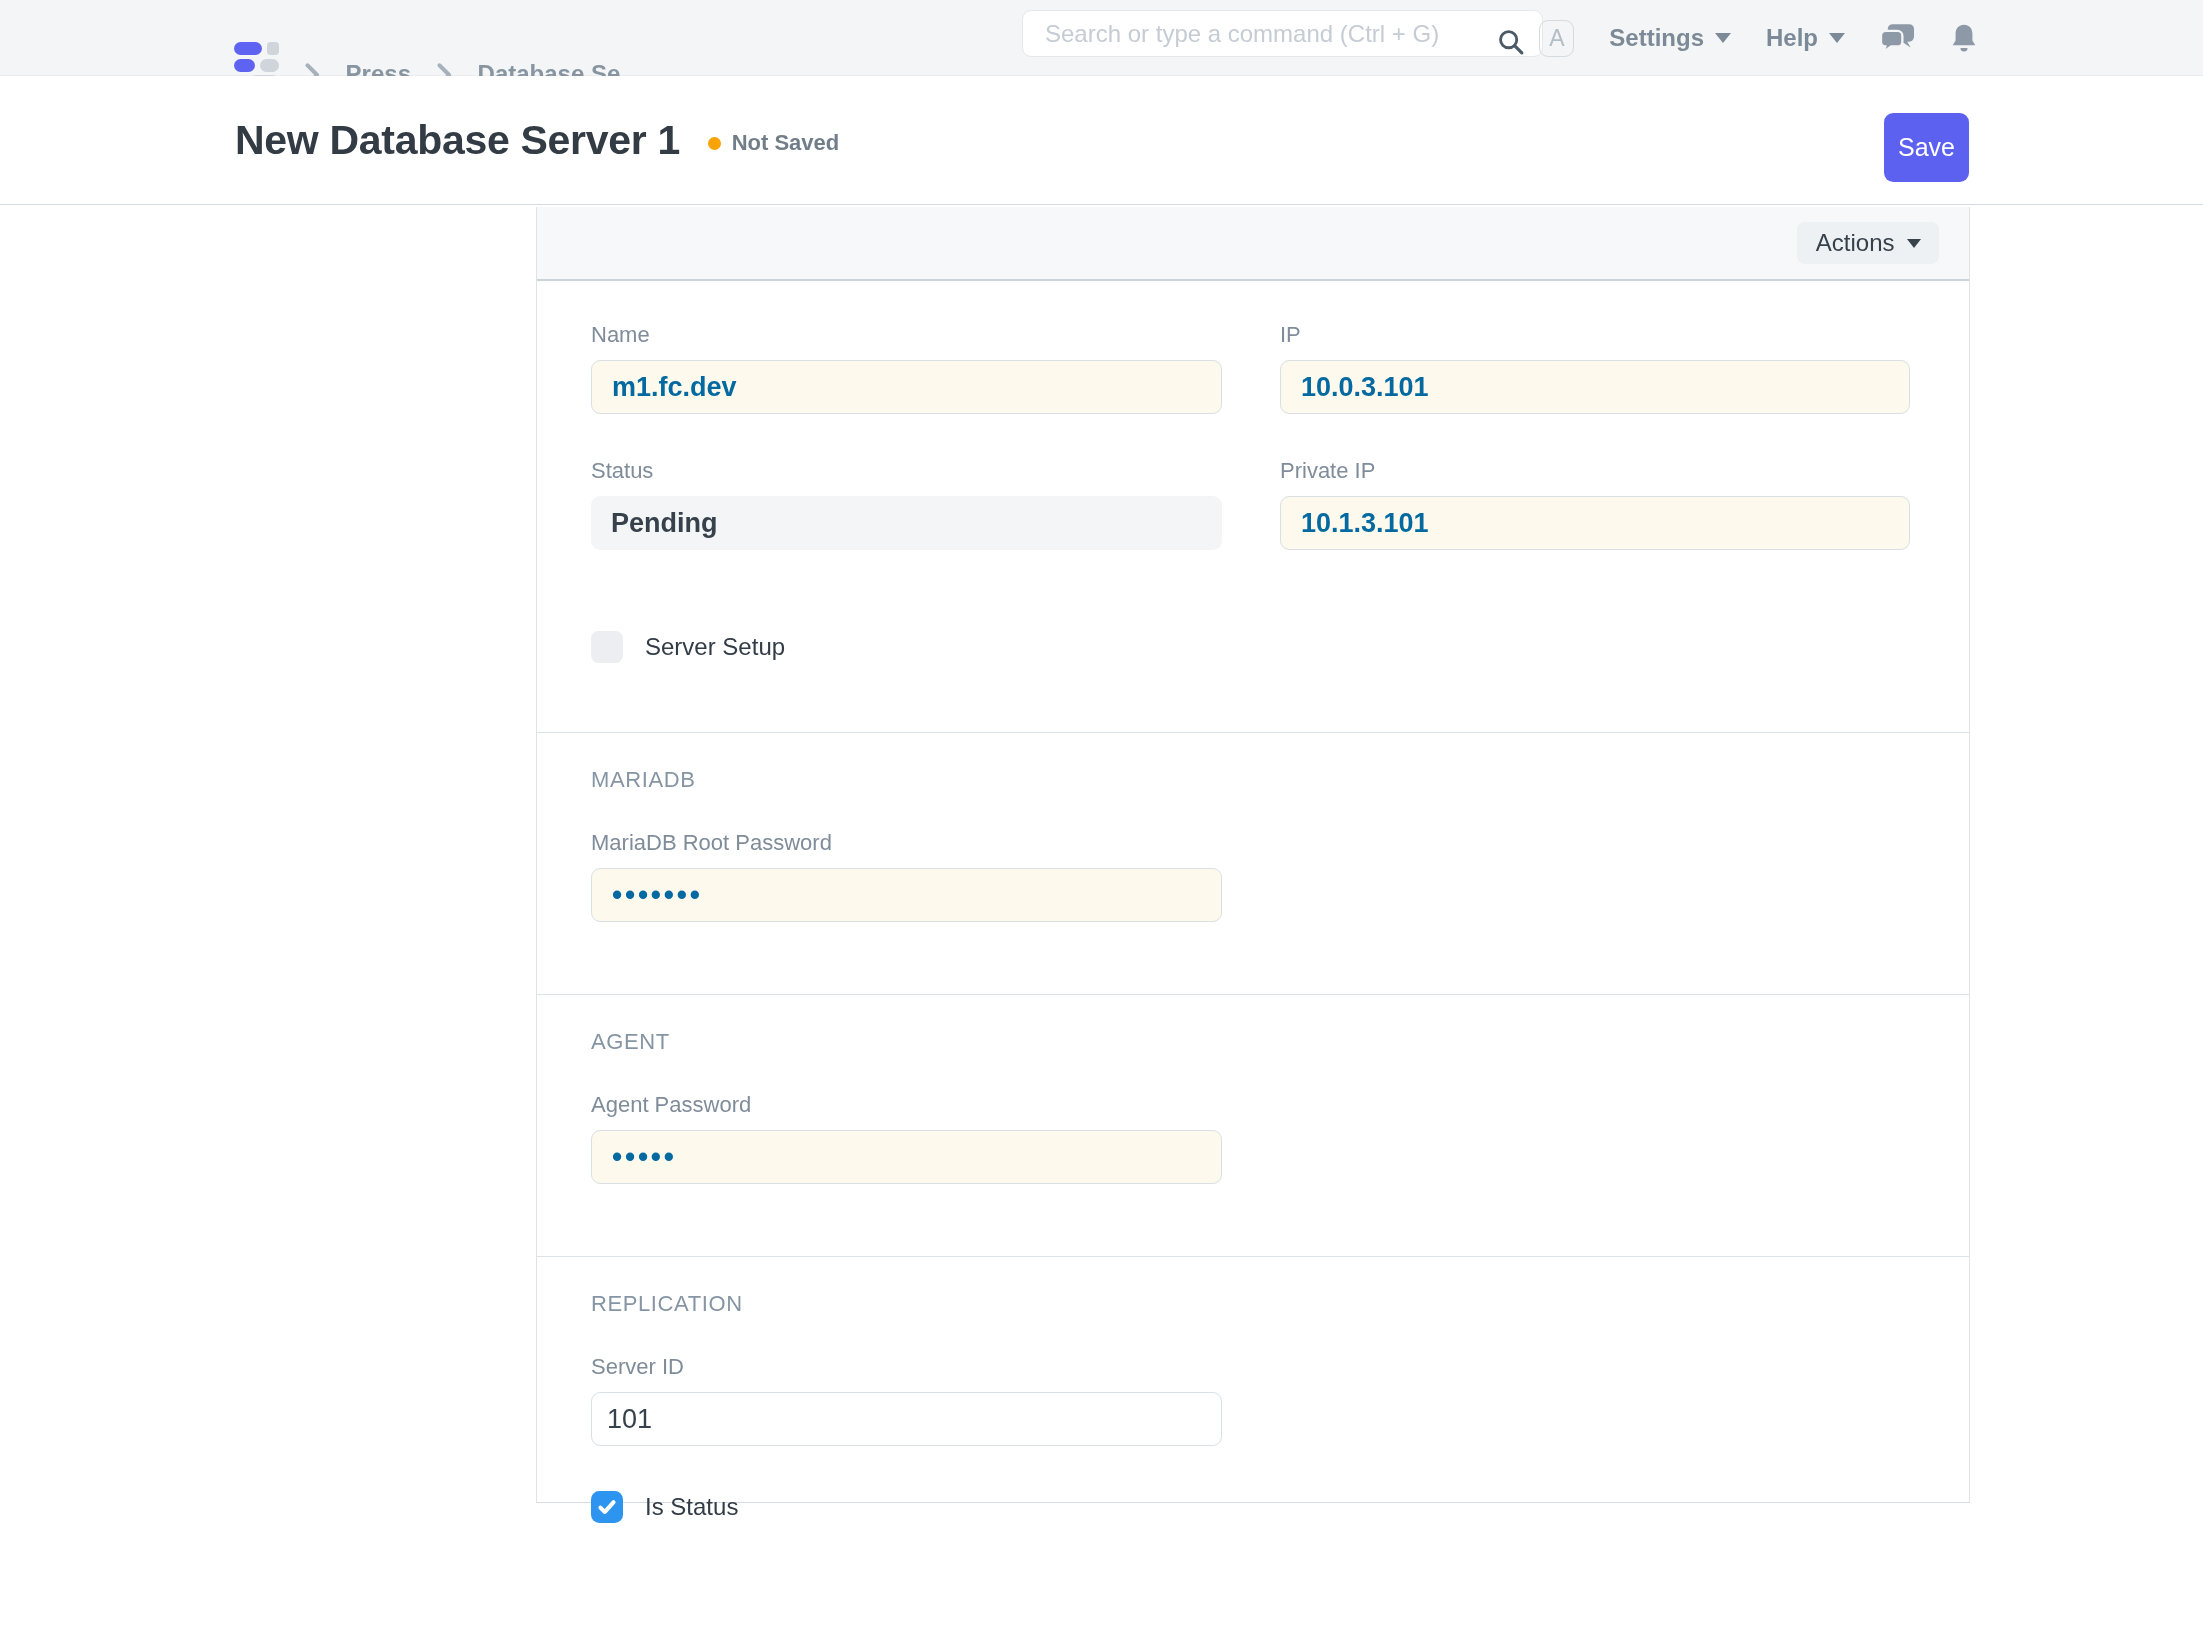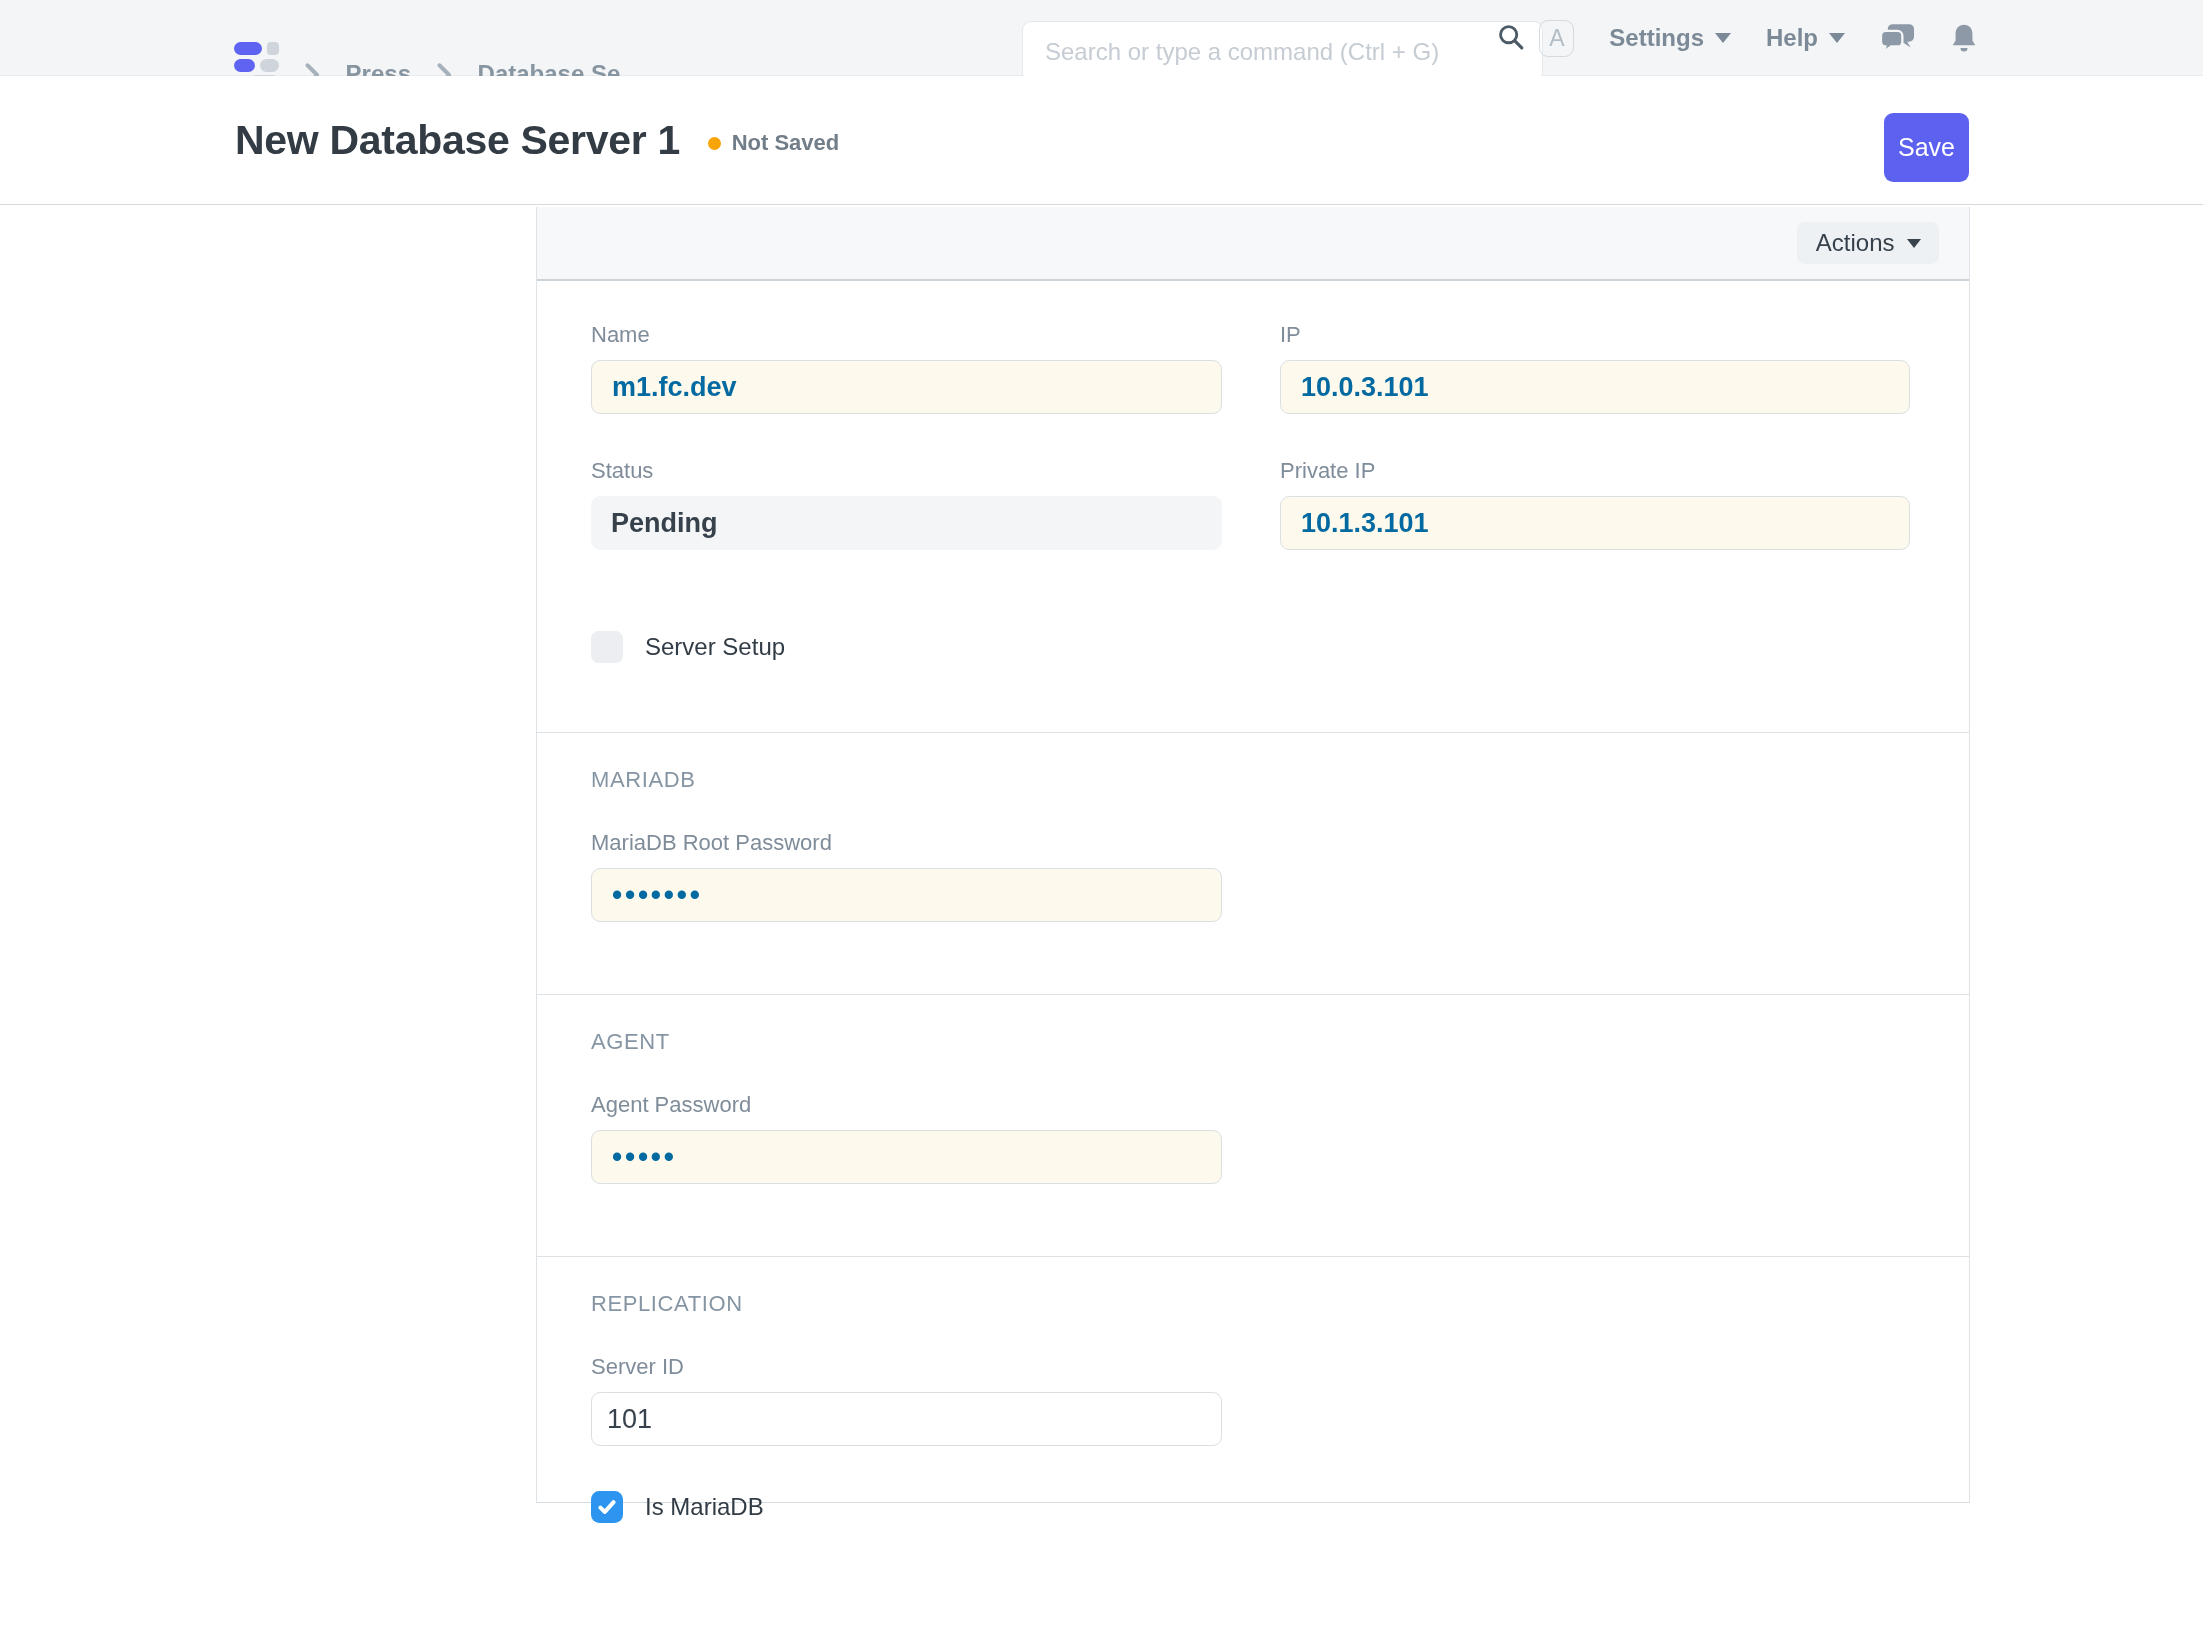--- a/index.html
+++ b/index.html
@@ -25,23 +25,23 @@
   .logo-row { display: flex; gap: 5.5px; height: 13px; align-items: center; }
   .lb { background: #5f63f2; height: 13px; border-radius: 6.5px; }
   .lg { background: #cfd5da; height: 13px; border-radius: 6.5px; }
   .r1b { width: 29px; } .r1g { width: 12px; border-radius: 3.7px; }
   .r2b { width: 21px; } .r2g { width: 19.4px; }
   .r3b { width: 11px; height: 11px; border-radius: 5.5px; } .r3g { width: 29px; }
   .crumb { font-size: 24px; font-weight: 700; color: #8795a1; cursor: pointer; white-space: nowrap; }
   .crumb-sep { display: flex; align-items: center; }
 
   .search-box {
-    position: absolute; left: 1022px; top: 21px; width: 521px; height: 61px;
+    position: absolute; left: 1022px; top: 10px; width: 521px; height: 47px;
     background: #ffffff; border: 0.9px solid #e5e8eb; border-radius: 9.2px;
-    display: flex; align-items: flex-start;
+    display: flex; align-items: flex-end;
   }
   .search-box input {
     flex: 1; height: 100%; border: none; outline: none; background: transparent;
     padding: 0 18.5px 0 22px; font-size: 24px; color: #4c5a66;
     font-family: "Liberation Sans", sans-serif;
   }
   .search-box input::placeholder { color: #c6ccd3; }
   .search-icon { margin-right: 16.6px; display: flex; align-items: center; cursor: pointer; }
 
   .nav-right {
@@ -266,18 +266,18 @@
     <div class="field">
       <label class="field-label">Server ID</label>
       <div class="control control-white" style="width:631px;">101</div>
     </div>
     <div class="check-row rep">
       <span class="checkbox checked">
         <svg width="24" height="24" viewBox="0 0 16 16">
             <path d="M3.6 8.4 L6.6 11.3 L12.4 4.8" stroke="#ffffff" stroke-width="2.7" fill="none" stroke-linecap="round" stroke-linejoin="round"></path>
           </svg>
       </span>
-      <span class="check-label">Is MariaDB</span>
+      <span class="check-label">Is Status</span>
     </div>
   </div>
 
 </div>
 
 
 </body></html>

